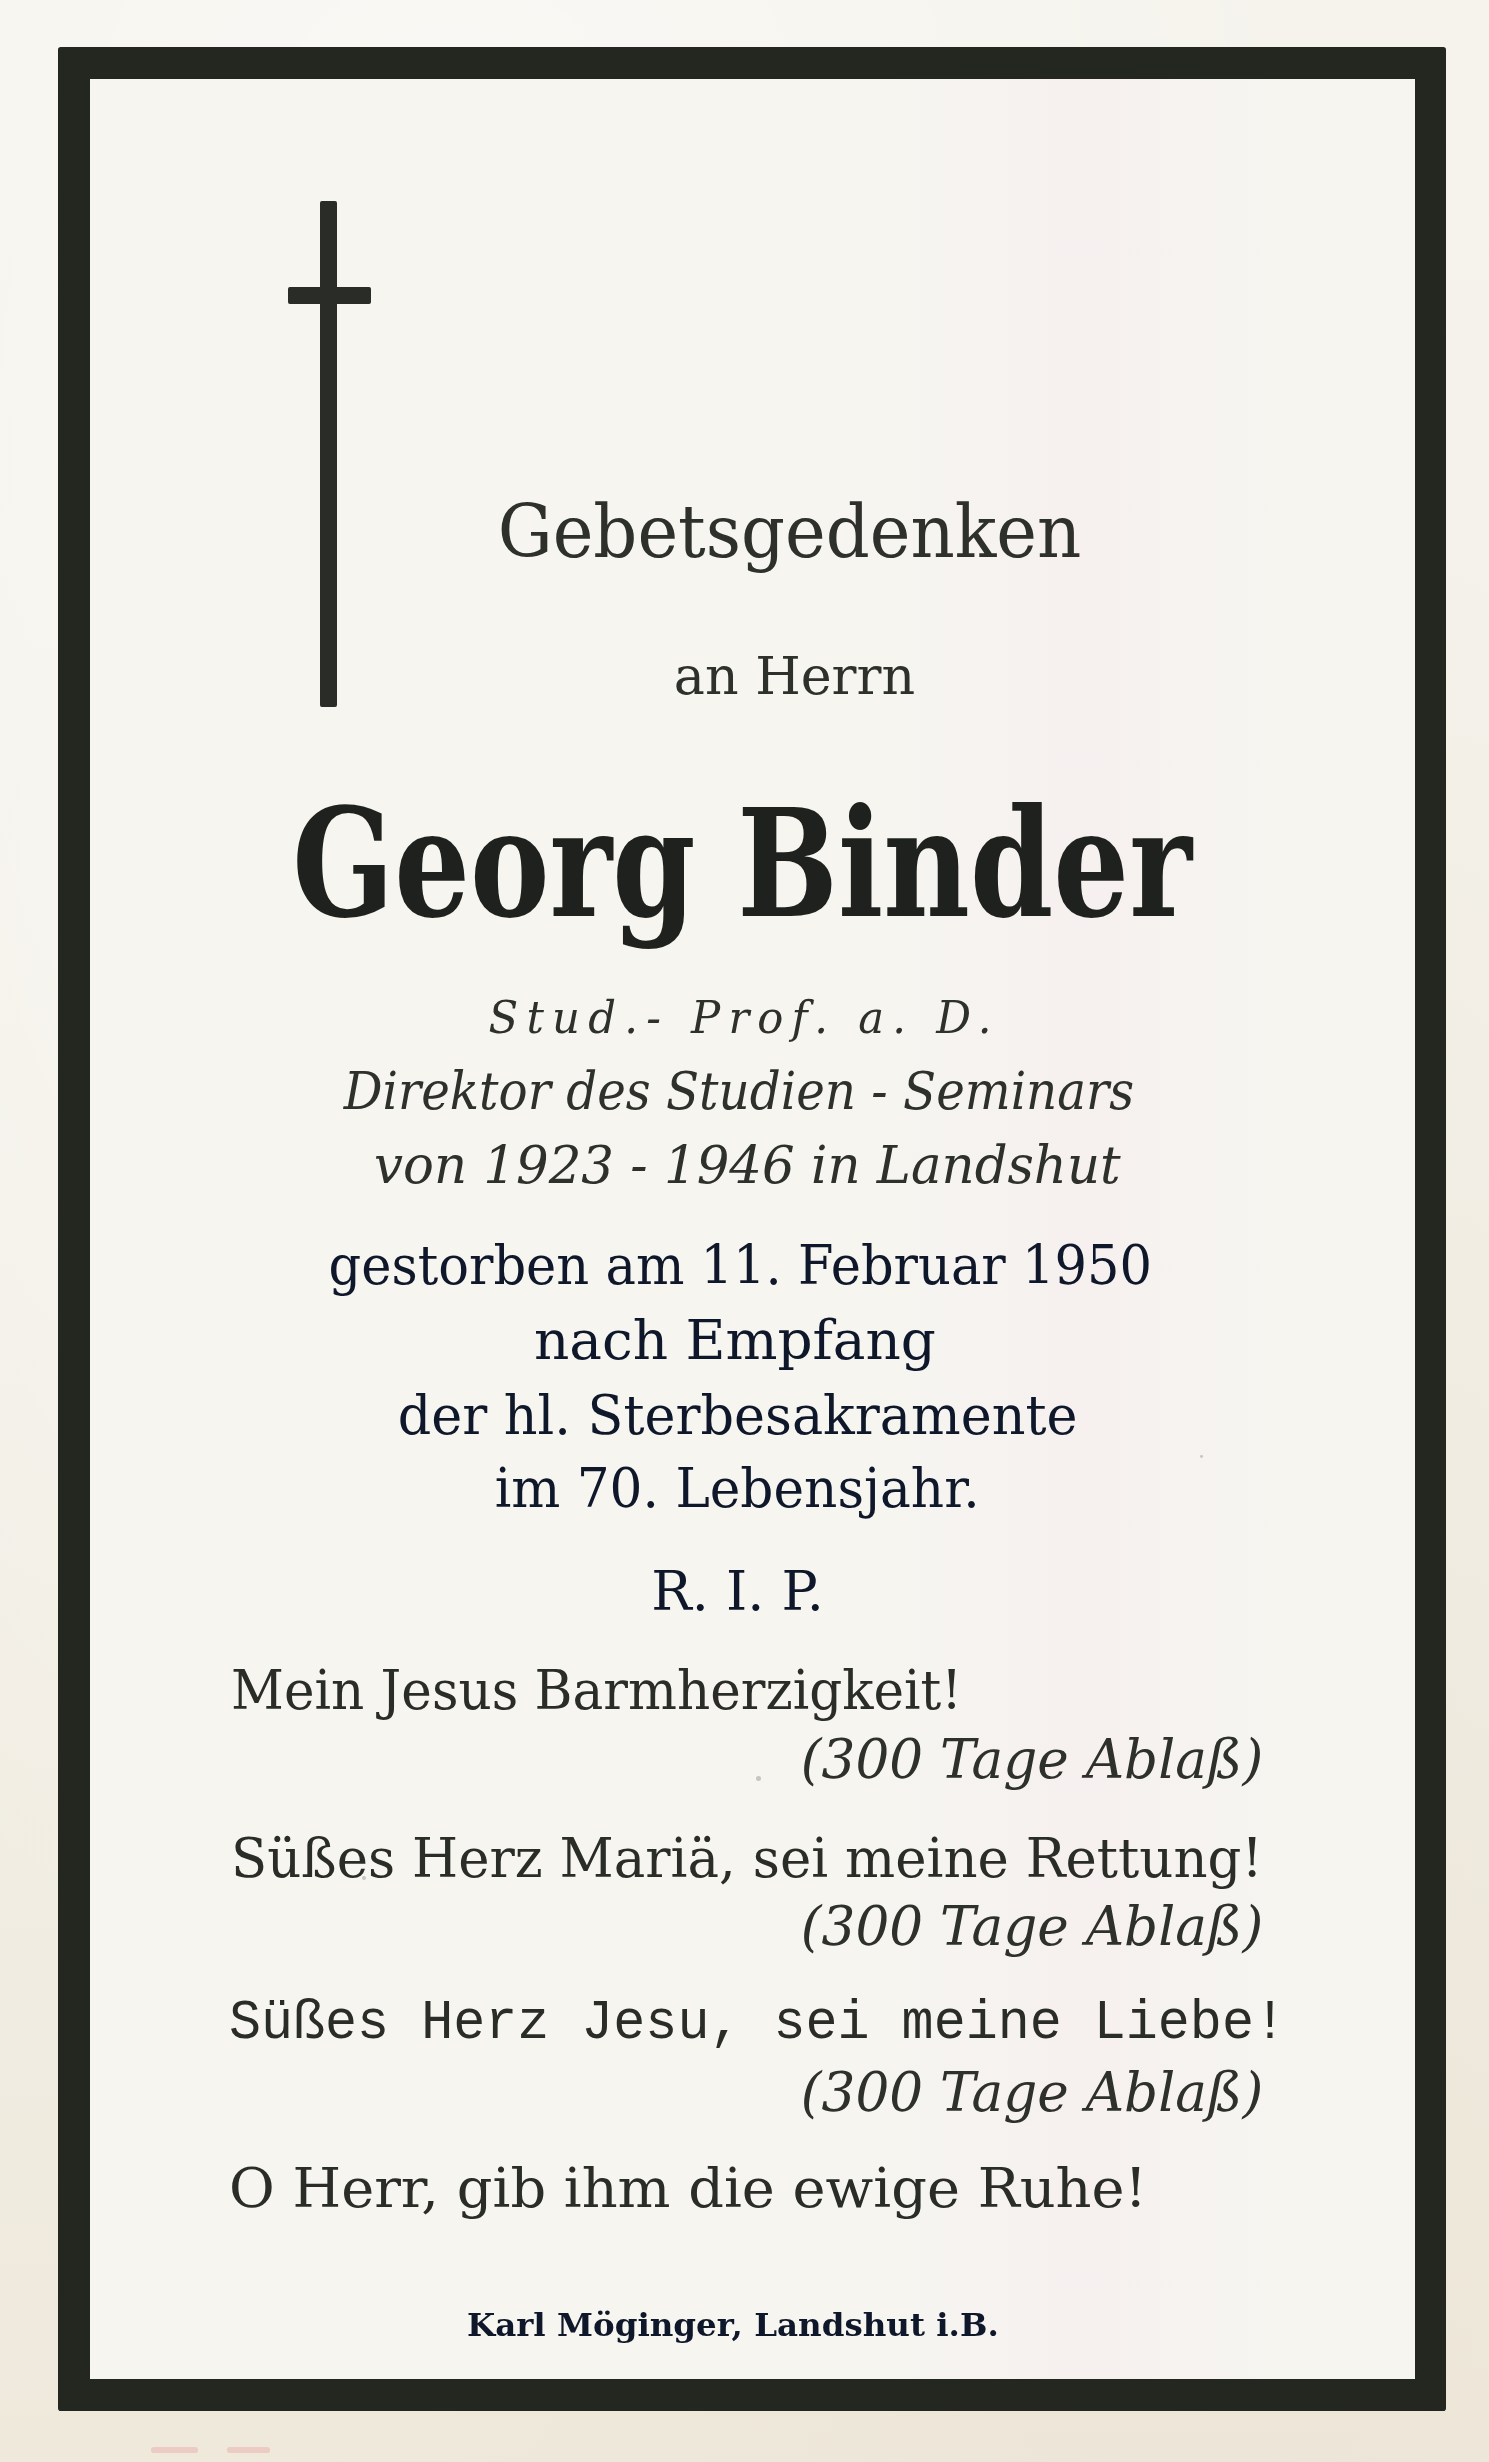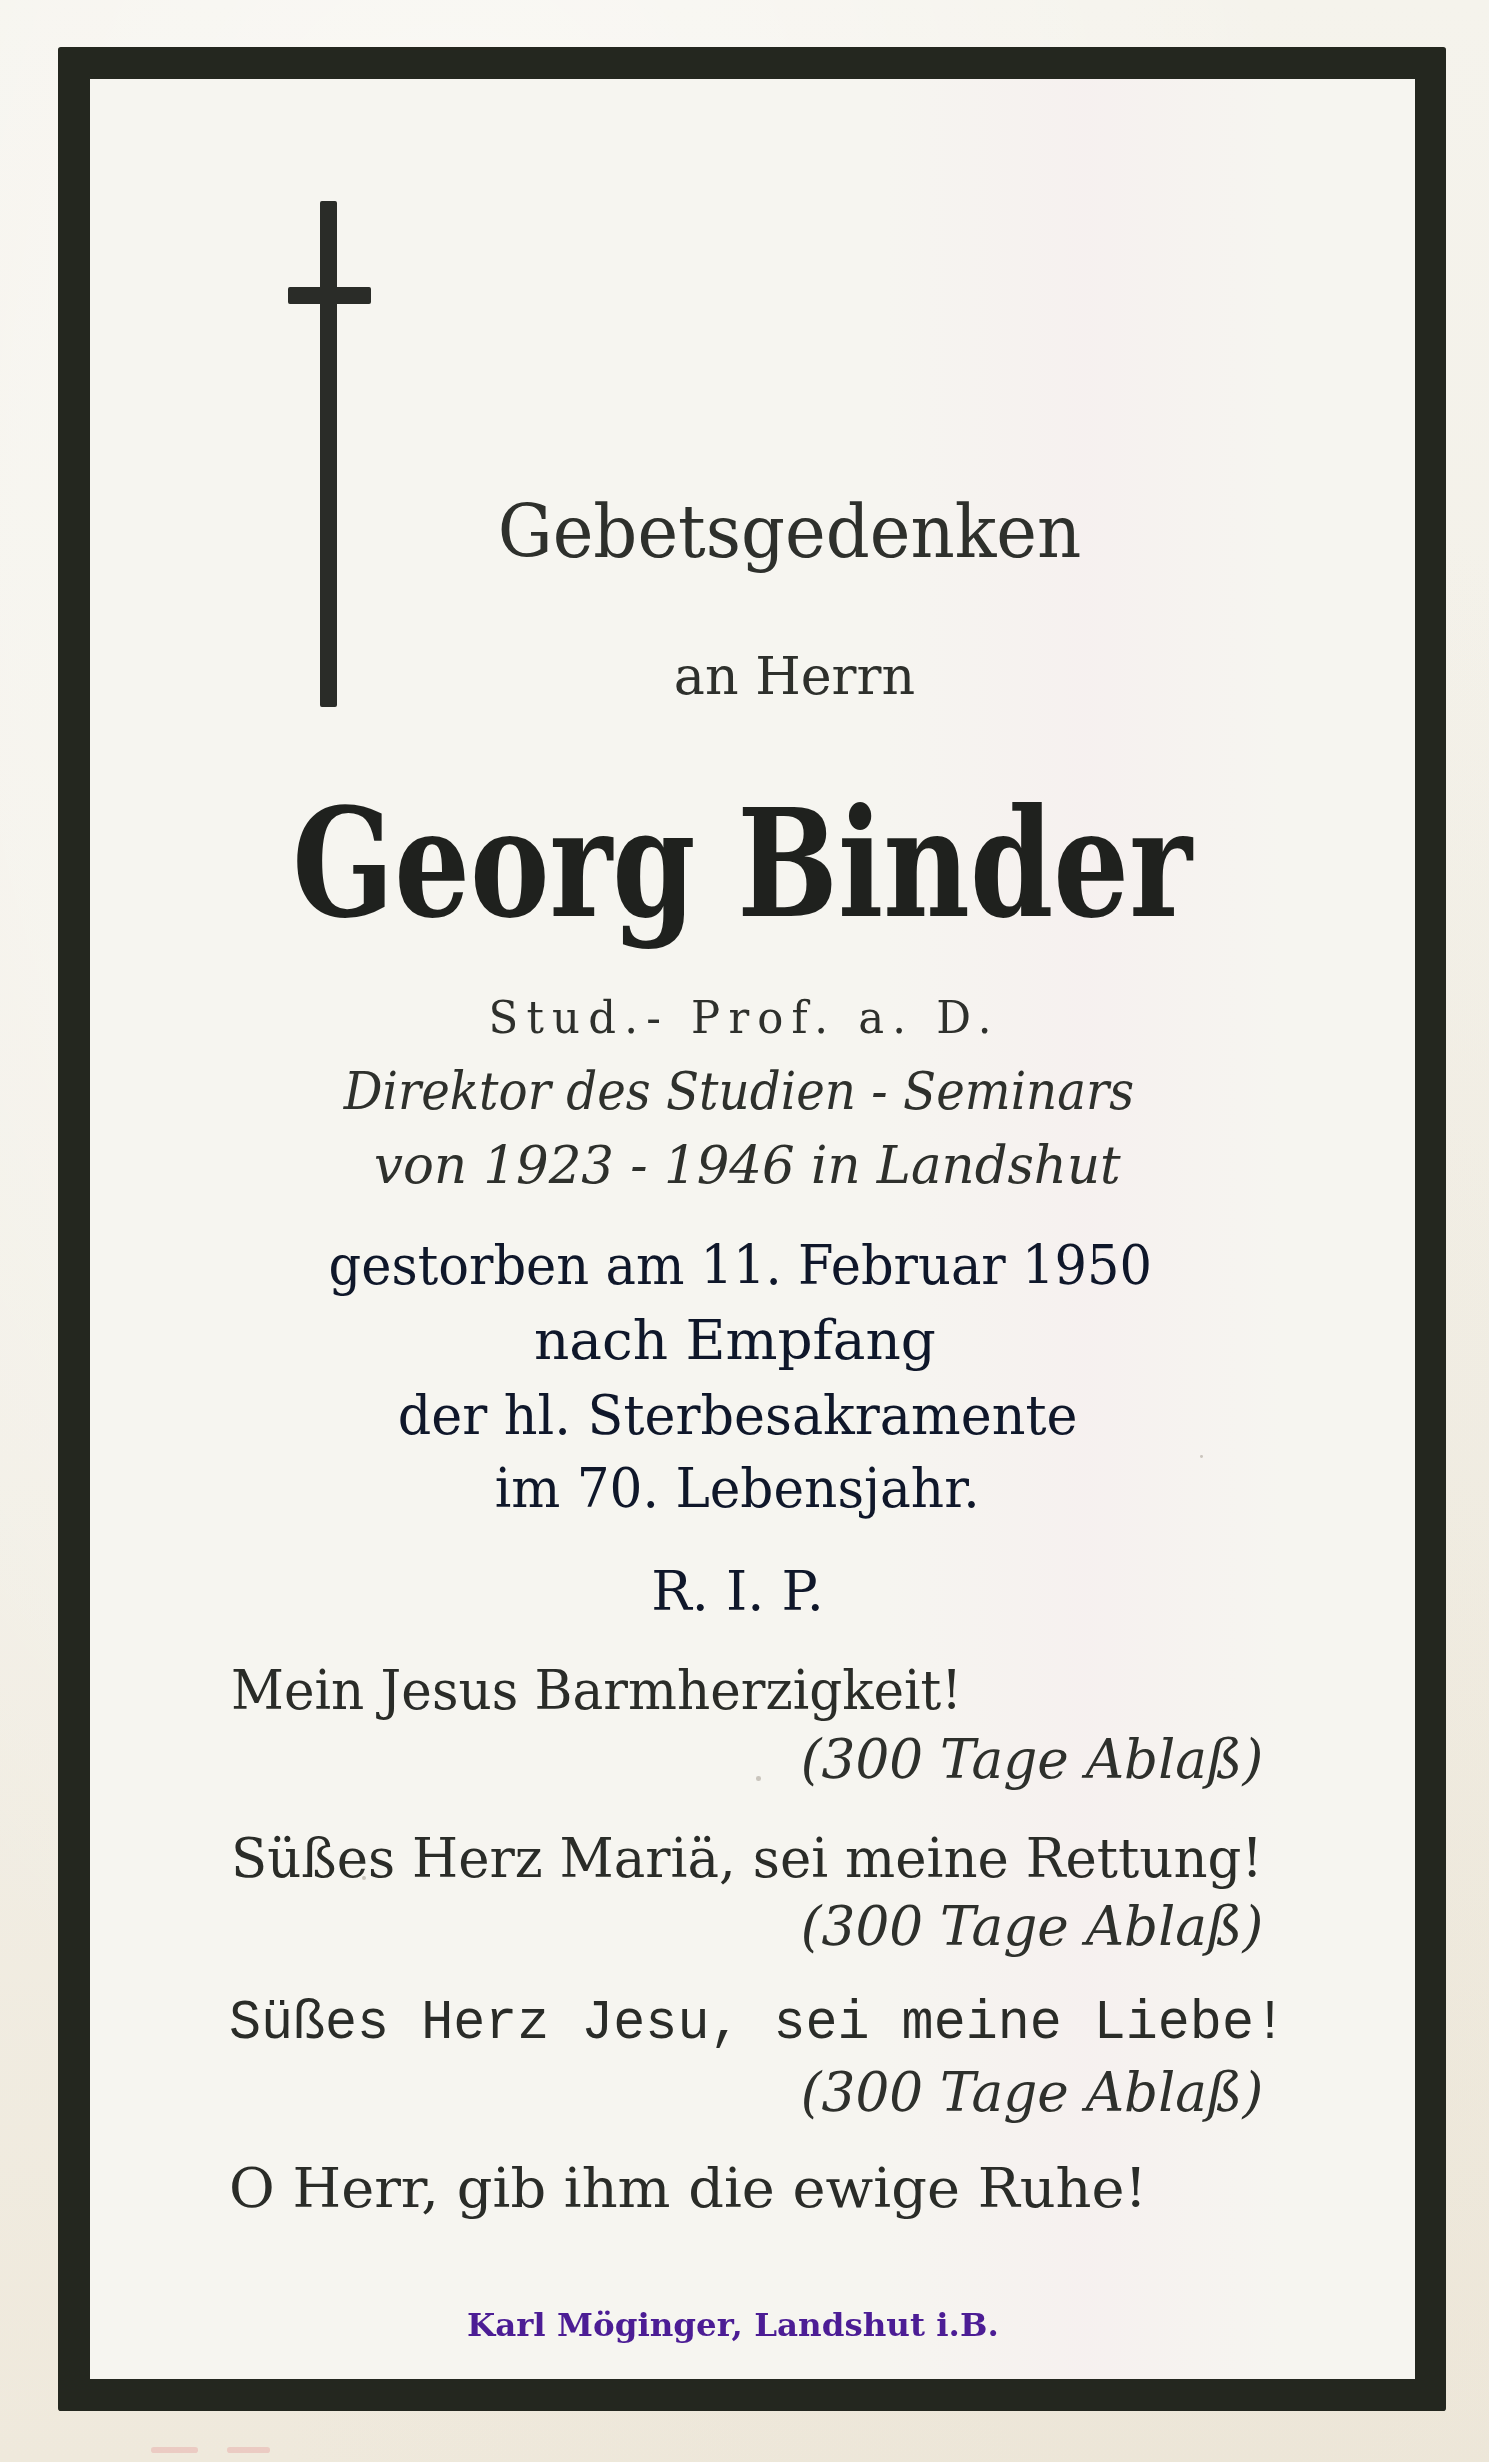--- a/index.html
+++ b/index.html
@@ -70,26 +70,26 @@
     display: inline-block;
     transform-origin: center center;
   }
   .left-al > span { transform-origin: left center; }
   .right-al > span { transform-origin: right center; }
   .right-al { text-align: right; }
 
   .t-head { font-size: 72px; font-weight: normal; color: #2e302c; }
   .t-an { font-size: 53px; color: #2e302c; }
   .t-name { font-size: 149px; font-weight: bold; color: #1f211e; }
-  .t-title { font-size: 45px; letter-spacing: 8.5px; color: #2e302c; }
+  .t-title { font-size: 45px; font-style: italic; letter-spacing: 8.5px; color: #2e302c; }
   .t-ital { font-size: 53px; font-style: italic; color: #2e302c; }
   .t-body { font-size: 54px; color: #0f172a; }
   .t-prayer { font-size: 55px; color: #2a2c28; }
   .t-ablass { font-size: 54px; font-style: italic; color: #2e302c; }
-  .t-printer { font-size: 32px; font-weight: bold; color: #4c1d95; }
+  .t-printer { font-size: 32px; font-weight: bold; color: #0f172a; }
 
   .speck {
     position: absolute;
     border-radius: 50%;
     background: rgba(120,110,95,0.35);
   }
   .pink-mark {
     position: absolute;
     height: 5.7px;
     background: rgba(230,150,150,0.35);

